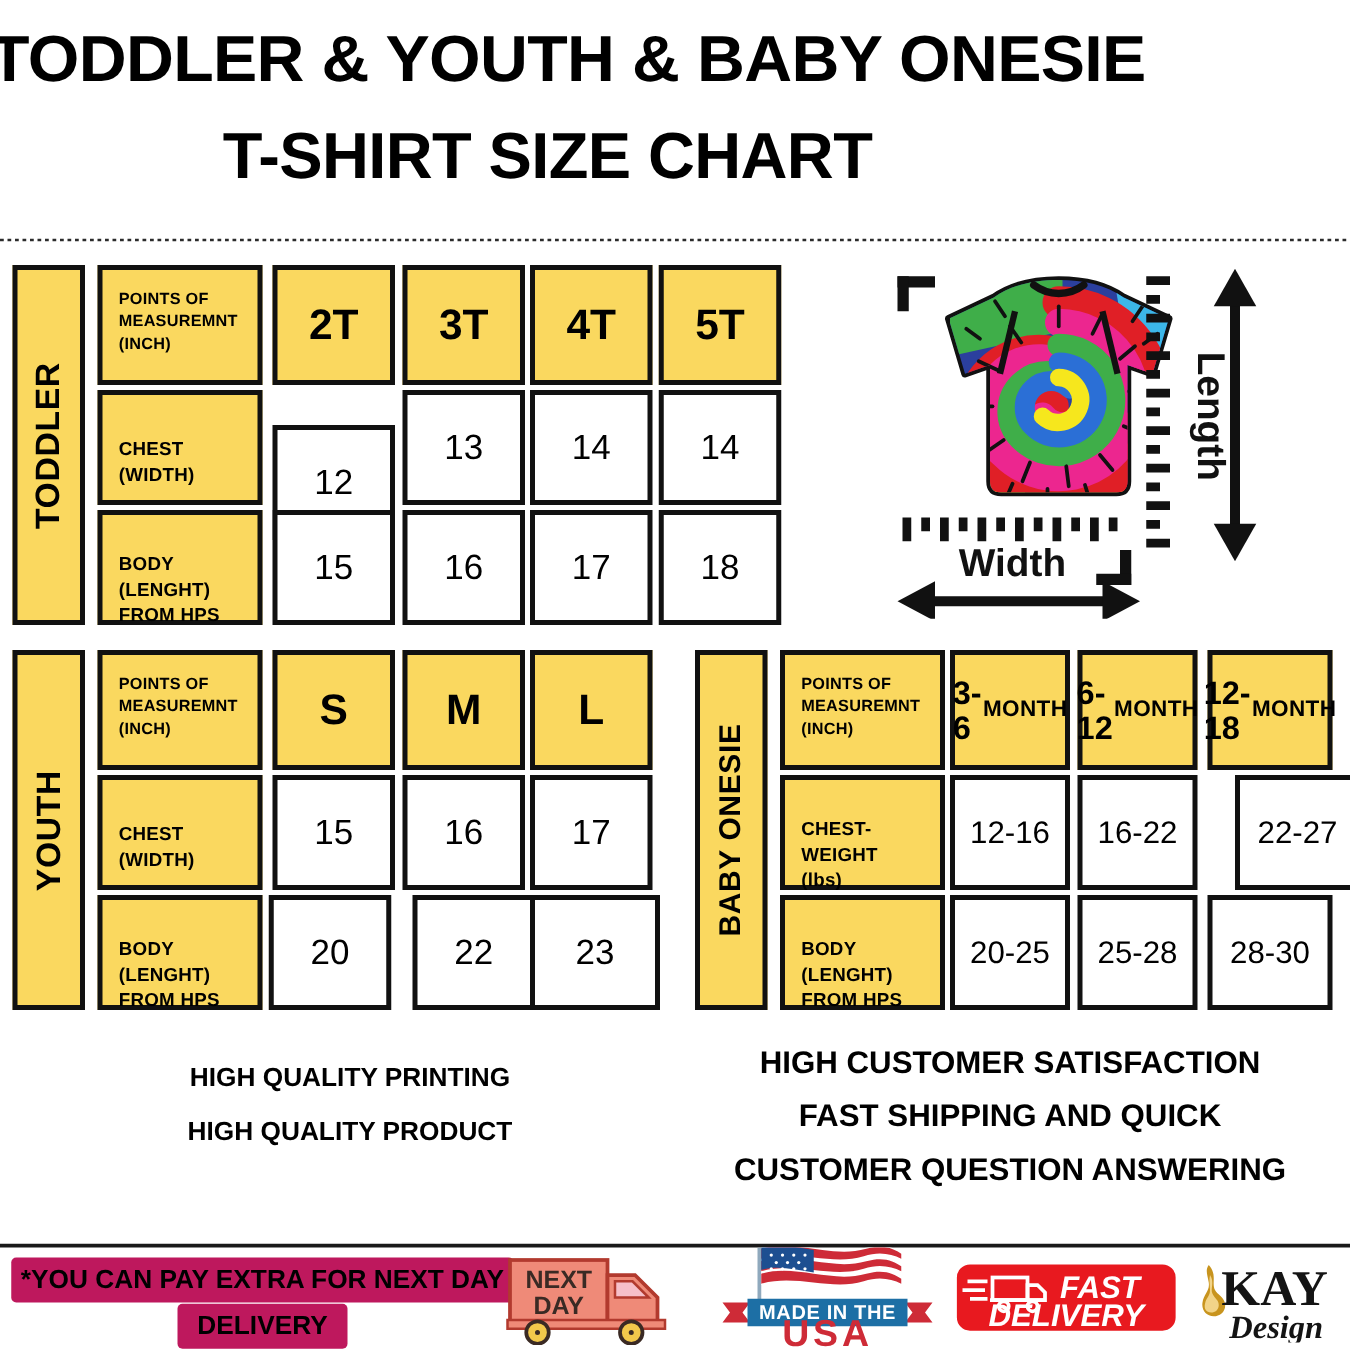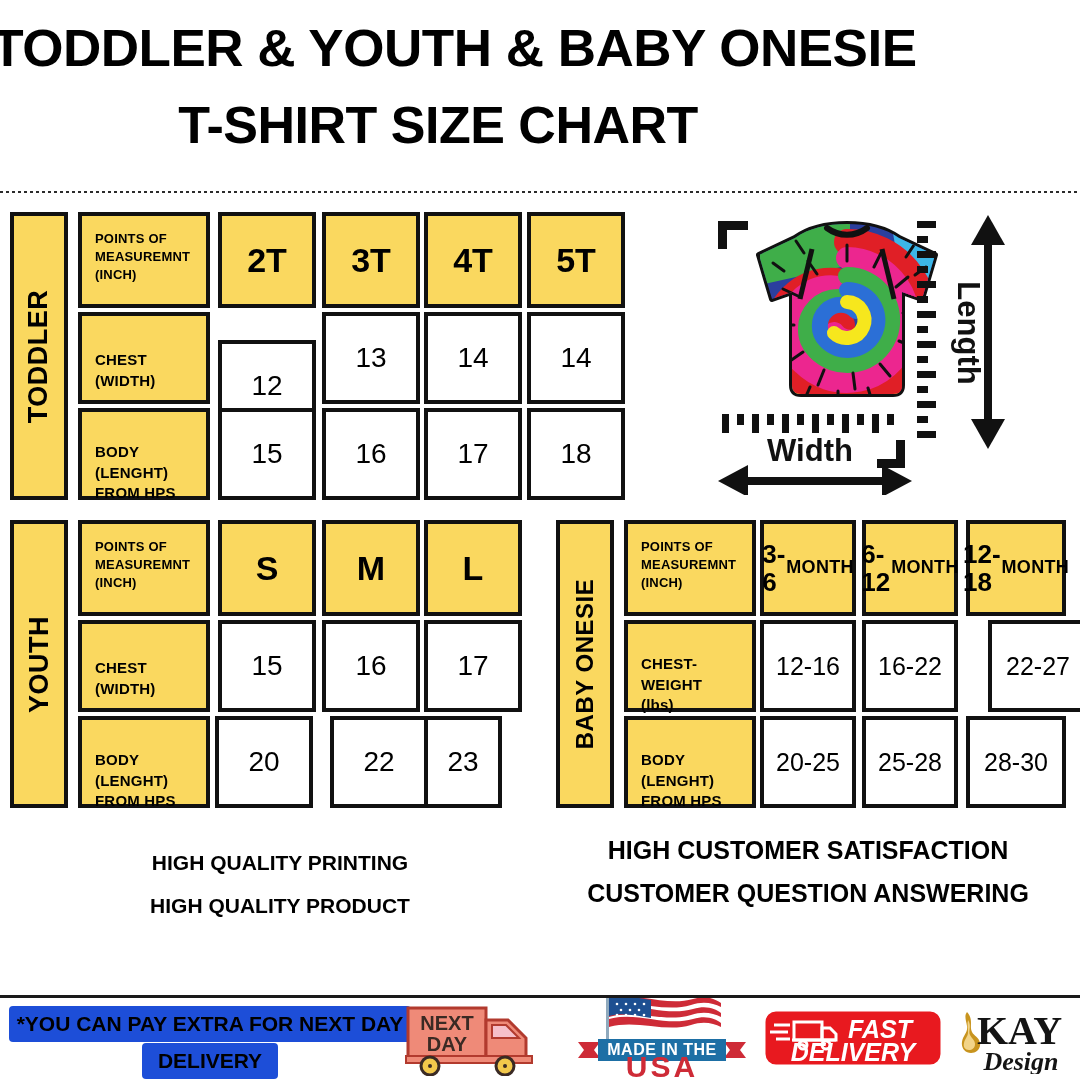--- a/index.html
+++ b/index.html
@@ -97,21 +97,21 @@
 
   
   #footer-rule { position: absolute; left: 0; top: 995px; width: 1080px; height: 3px; background: #1a1a1a; }
   #footer { position: absolute; left: 0; top: 998px; width: 1080px; height: 82px; }
 
   #nextday-text {
     position: absolute; left: 0; top: 8px; width: 420px;
     text-align: center; font-size: 21px; font-weight: bold; line-height: 1.0;
   }
   #nextday-text .hl {
-    background: #1d4ed8;
+    background: #be185d;
     display: inline-block;
     padding: 7px 8px 8px 8px;
     border-radius: 4px;
   }
   #nextday-text .hl.l2 { margin-top: 1px; padding-left: 16px; padding-right: 16px; }
 
   #truck-badge { position: absolute; left: 404px; top: 4px; width: 140px; height: 74px; }
 
   #usa-badge { position: absolute; left: 572px; top: 0px; width: 180px; height: 82px; }
 
@@ -317,21 +317,21 @@
 
   <div class="cell yellow rowlabel" style="left:68px; top:196px; width:132px; height:92px;">
     <div>
       <div>BODY</div>
       <div>(LENGHT)</div>
       <div>FROM HPS</div>
     </div>
   </div>
   <div class="cell val" style="left:205px; top:196px; width:98px; height:92px;">20</div>
   <div class="cell val" style="left:320px; top:196px; width:98px; height:92px;">22</div>
-  <div class="cell val" style="left:414px; top:196px; width:78px; height:92px;">23</div>
+  <div class="cell val" style="left:414px; top:196px; width:104px; height:92px;">23</div>
 </div>
 
 <div class="sizetable" id="table-baby-onesie" style="left:556px; top:520px; width:512px; height:288px;">
 
   <div class="side-label" style="left:0; top:0; width:58px; height:288px;">
     <span style="font-size:24px;">BABY ONESIE</span>
   </div>
 
   <div class="cell yellow pom" style="left:68px; top:0; width:132px; height:96px;">
     <div>
@@ -376,20 +376,21 @@
   <div class="cell val range" style="left:306px; top:196px; width:96px; height:92px;">25-28</div>
   <div class="cell val range" style="left:410px; top:196px; width:100px; height:92px;">28-30</div>
 </div>
 
 <div class="promo" id="promo-left">
   <div class="promo-line">HIGH QUALITY PRINTING</div>
   <div class="promo-line">HIGH QUALITY PRODUCT</div>
 </div>
 <div class="promo" id="promo-right">
   <div class="promo-line">HIGH CUSTOMER SATISFACTION</div>
+  <div class="promo-line">FAST SHIPPING AND QUICK</div>
   <div class="promo-line">CUSTOMER QUESTION ANSWERING</div>
 </div>
 
 <div id="footer-rule"></div>
 <div id="footer">
 
   <div id="nextday-text">
     <div><span class="hl">*YOU CAN PAY EXTRA FOR NEXT DAY</span></div>
     <div><span class="hl l2">DELIVERY</span></div>
   </div>

